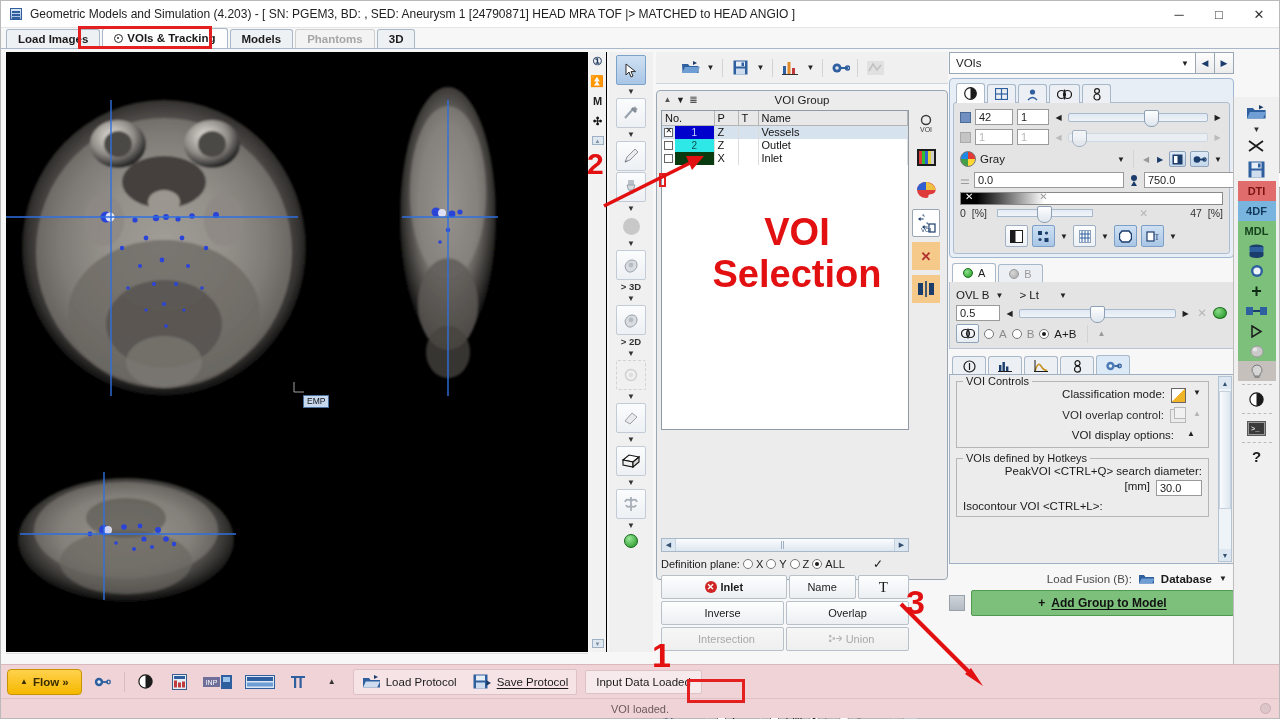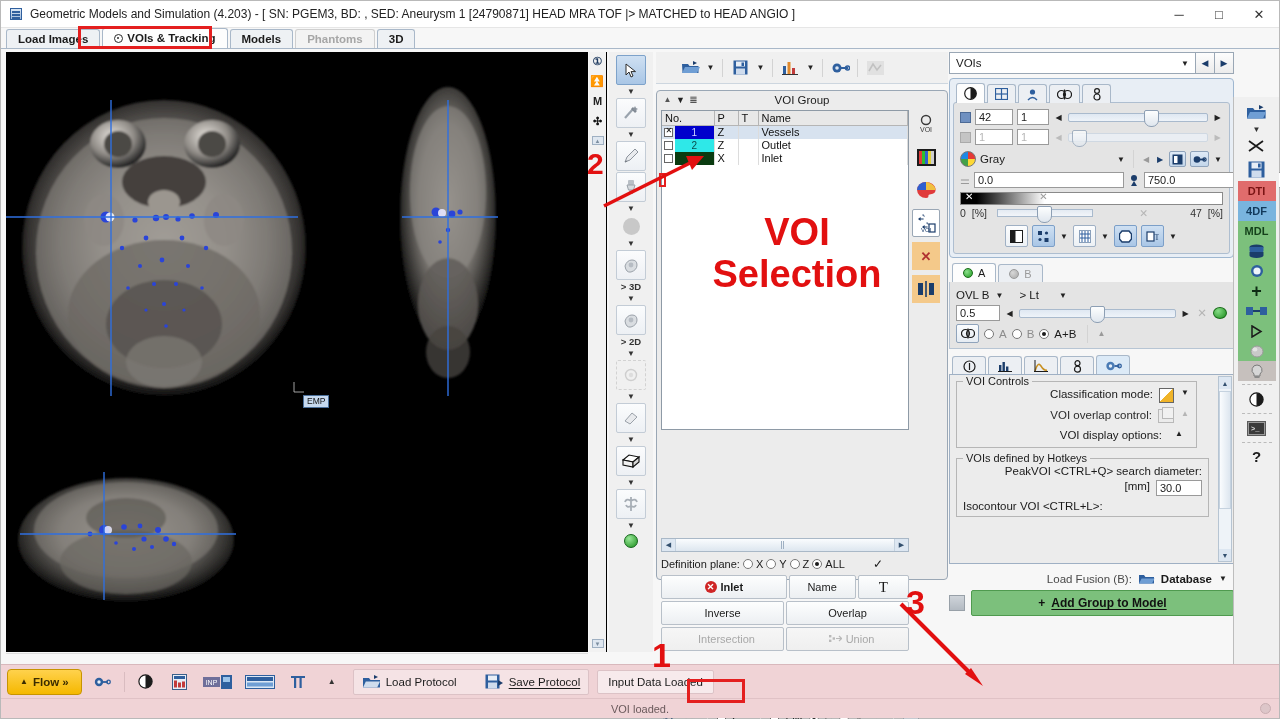--- a/index.html
+++ b/index.html
@@ -958,21 +958,21 @@
           <svg width="17" height="12" viewBox="0 0 17 12">
               <circle cx="5.5" cy="6" r="4.2" fill="#4a7bb5"></circle>
               <circle cx="5.5" cy="6" r="1.7" fill="#e8f0f8"></circle>
               <rect x="9.5" y="5.1" width="5" height="1.8" fill="#2e5f9e"></rect>
               <circle cx="14.5" cy="6" r="1.8" fill="none" stroke="#2e5f9e" stroke-width="1.3"></circle>
             </svg>
         </div>
       </div>
 
       <div class="scrollbox">
-        <div class="fieldset" style="margin-right:36px;">
+        <div class="fieldset" style="margin-right:24px;">
           <span class="lg">VOI Controls</span>
           <div class="fsrow">
             <span>Classification mode:</span>
             <span class="classbox"></span>
             <span class="cart" style="color:#222">▼</span>
           </div>
           <div class="fsrow">
             <span style="color:#2b2b2b">VOI overlap control:</span>
             <span class="ovlbox"></span>
             <span class="cart" style="color:#b5b5b5">▲</span>
@@ -1167,21 +1167,21 @@
     <span class="fi" style="font-size:8px;color:#333;">▲</span>
     <div class="protobox">
       <span class="protobtn">
         <svg width="19" height="15" viewBox="0 0 19 15">
             <path d="M1 4 h6 l1.5 2 h9.5 v7.5 h-17z" fill="#2e5f9e"></path>
             <path d="M1 13.5 l2.8 -6 h14.2 l-2.8 6z" fill="#cfdced"></path>
             <path d="M12 1 l4 2 -4 2z" fill="#1b3d6b"></path>
           </svg>
         <span style="text-underline-offset:2px;">Load Protocol</span>
       </span>
-      <span class="protobtn" style="margin-left:22px">
+      <span class="protobtn" style="margin-left:10px">
         <svg width="19" height="15" viewBox="0 0 19 15">
             <rect x="0.5" y="0.5" width="14" height="14" fill="#2e5f9e"></rect>
             <rect x="3" y="1.5" width="9" height="5" fill="#e8eef6"></rect>
             <rect x="3" y="8.5" width="9" height="6" fill="#cfdced"></rect>
             <path d="M13 6 l5 3 -5 3z" fill="#1b3d6b"></path>
           </svg>
         <span style="text-decoration:underline;text-underline-offset:2px;">Save Protocol</span>
       </span>
     </div>
     <div class="idl">Input Data Loaded</div>

